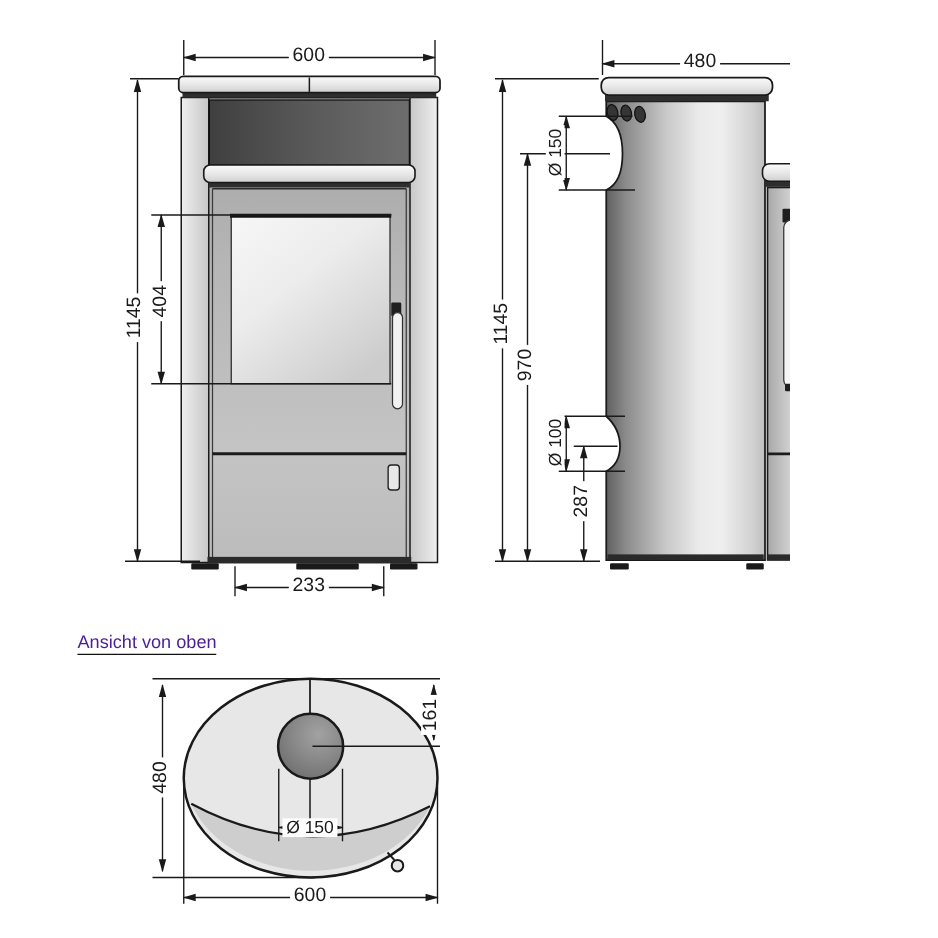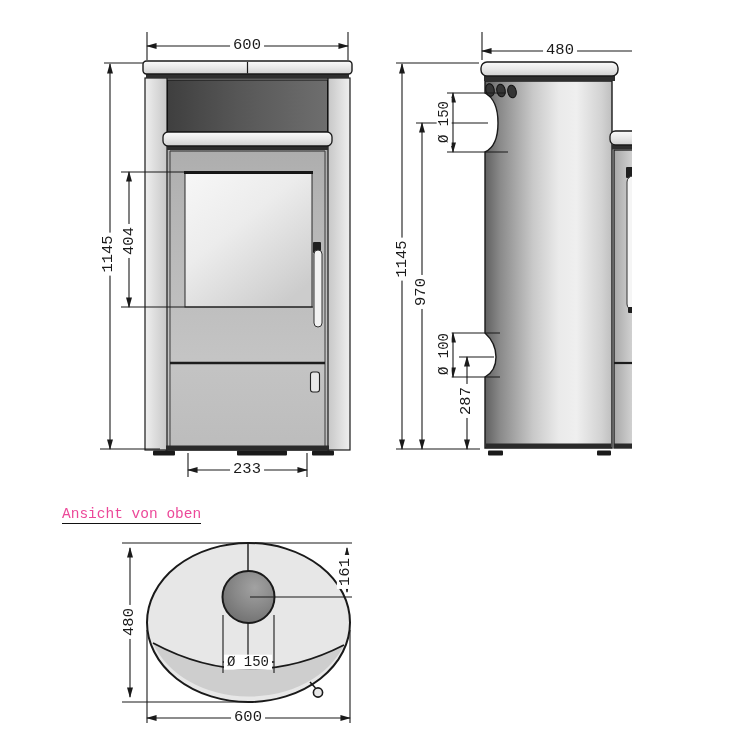--- a/index.html
+++ b/index.html
@@ -1,22 +1,22 @@
 <!DOCTYPE html>
 <html><head>
 <meta charset="utf-8">
 <style>
   html,body{margin:0;padding:0;background:#ffffff;}
   #canvas{position:relative;width:632px;height:750px;background:#ffffff;overflow:hidden;
-          font-family:Liberation Mono, monospace;}
+          font-family:Liberation Sans, sans-serif;}
   svg{position:absolute;left:0;top:0;}
   .dim-label{position:absolute;font-size:15.5px;font-weight:400;color:#1a1a1a;background:#ffffff;
              padding:0 3px;transform:translate(-50%,-50%);white-space:nowrap;line-height:1.05;}
   .rot{transform:translate(-50%,-50%) rotate(-90deg);}
-  .view-title{position:absolute;font-size:14.5px;color:#ec4899;border-bottom:1.6px solid #111;
+  .view-title{position:absolute;font-size:14.5px;color:#4c1d95;border-bottom:1.6px solid #111;
               padding-bottom:1px;white-space:nowrap;}
 </style>
 </head>
 <body>
 
 <div id="canvas">
 
 <svg width="750" height="750" viewBox="0 0 750 750">
   <defs>
     <marker id="ah" viewBox="0 0 10 10" refX="9.2" refY="5" markerWidth="11" markerHeight="11" markerUnits="userSpaceOnUse" orient="auto-start-reverse">

